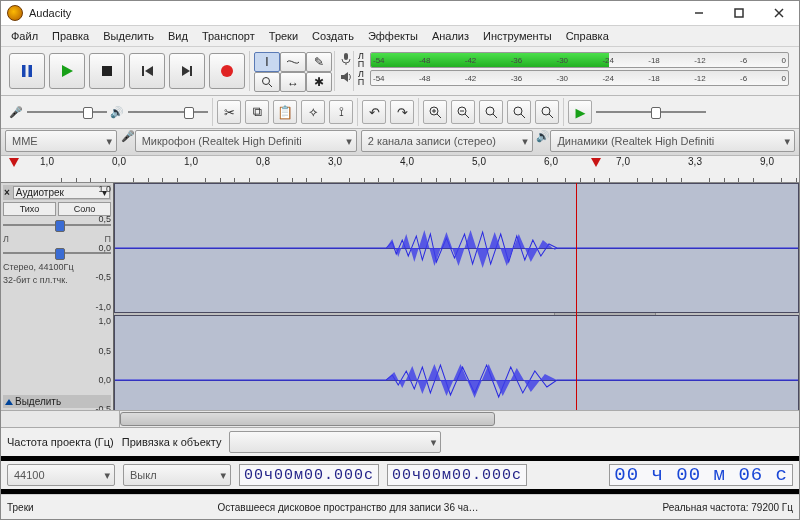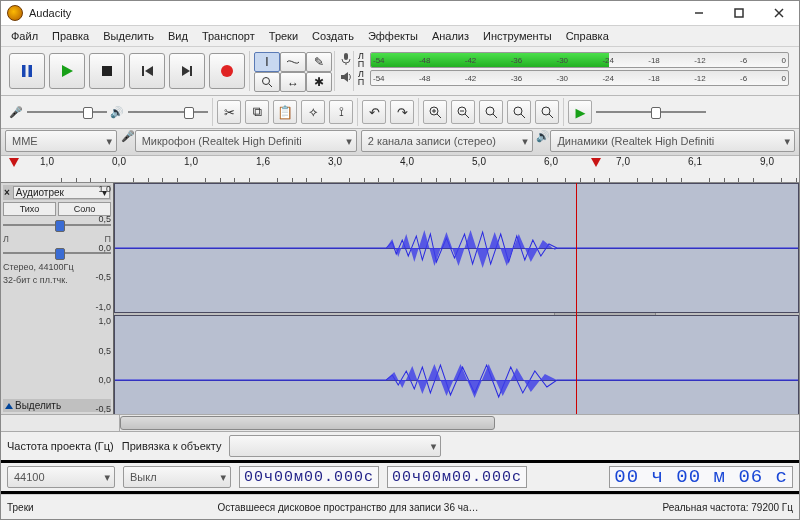--- a/index.html
+++ b/index.html
@@ -59,21 +59,21 @@
 .channel .axis span{position:absolute;right:2px;transform:translateY(-50%)}
 .wave{position:absolute;top:0;bottom:0}
 .wave svg{width:100%;height:100%}
 .playhead{position:absolute;top:0;bottom:0;width:1px;background:#c00;z-index:5}
 .selregion{position:absolute;top:0;bottom:0;background:rgba(150,150,150,.35);border-left:1px solid #888;border-right:1px solid #888}
 .hsb{height:16px;background:#e8e8e8;border-top:1px solid #aaa;display:flex}
 .hsb .gap{width:118px;border-right:1px solid #aaa}
 .hsb .bar{flex:1;position:relative}
 .hsb .sbthumb{position:absolute;top:1px;bottom:1px;left:0;width:55%;background:linear-gradient(#dcdcdc,#c4c4c4);border:1px solid #888;border-radius:3px}
 .bottom{border-top:1px solid #aaa;background:#f0f0f0}
-.brow{display:flex;align-items:center;gap:8px;padding:3px 6px;border-bottom:3px solid #000000}
+.brow{display:flex;align-items:center;gap:8px;padding:3px 6px;border-bottom:5px solid #000000}
 .seg{height:20px;display:flex;align-items:center;font-family:'Courier New',monospace;font-size:15px;letter-spacing:1px;padding:0 4px;background:#f8f8fa;border:1px solid #999;color:#228}
 .seg.big{font-size:19px;color:#1a47d6}
 .stat{height:20px;display:flex;align-items:center;justify-content:space-between;padding:2px 6px;background:#f0f0f0;border-top:1px solid #d0d0d0;font-size:10px}
 svg{display:block}
 </style>
 </head>
 <body>
 
 <div class="window">
 
@@ -340,21 +340,21 @@
         <div style="position: absolute; left: 43.2px; bottom: 0px; width: 1px; height: 4px; background: rgb(102, 102, 102);"></div>
         <div style="position: absolute; left: 57.6px; bottom: 0px; width: 1px; height: 4px; background: rgb(102, 102, 102);"></div>
         <div class="major" style="left: 72px;">
           <span class="t">1,0</span>
         </div>
         <div style="position: absolute; left: 86.4px; bottom: 0px; width: 1px; height: 4px; background: rgb(102, 102, 102);"></div>
         <div style="position: absolute; left: 100.8px; bottom: 0px; width: 1px; height: 4px; background: rgb(102, 102, 102);"></div>
         <div style="position: absolute; left: 115.2px; bottom: 0px; width: 1px; height: 4px; background: rgb(102, 102, 102);"></div>
         <div style="position: absolute; left: 129.6px; bottom: 0px; width: 1px; height: 4px; background: rgb(102, 102, 102);"></div>
         <div class="major" style="left: 144px;">
-          <span class="t">1,6</span>
+          <span class="t">0,8</span>
         </div>
         <div style="position: absolute; left: 158.4px; bottom: 0px; width: 1px; height: 4px; background: rgb(102, 102, 102);"></div>
         <div style="position: absolute; left: 172.8px; bottom: 0px; width: 1px; height: 4px; background: rgb(102, 102, 102);"></div>
         <div style="position: absolute; left: 187.2px; bottom: 0px; width: 1px; height: 4px; background: rgb(102, 102, 102);"></div>
         <div style="position: absolute; left: 201.6px; bottom: 0px; width: 1px; height: 4px; background: rgb(102, 102, 102);"></div>
         <div class="major" style="left: 216px;">
           <span class="t">3,0</span>
         </div>
         <div style="position: absolute; left: 230.4px; bottom: 0px; width: 1px; height: 4px; background: rgb(102, 102, 102);"></div>
         <div style="position: absolute; left: 244.8px; bottom: 0px; width: 1px; height: 4px; background: rgb(102, 102, 102);"></div>
@@ -382,21 +382,21 @@
         <div style="position: absolute; left: 475.2px; bottom: 0px; width: 1px; height: 4px; background: rgb(102, 102, 102);"></div>
         <div style="position: absolute; left: 489.6px; bottom: 0px; width: 1px; height: 4px; background: rgb(102, 102, 102);"></div>
         <div class="major" style="left: 504px;">
           <span class="t">7,0</span>
         </div>
         <div style="position: absolute; left: 518.4px; bottom: 0px; width: 1px; height: 4px; background: rgb(102, 102, 102);"></div>
         <div style="position: absolute; left: 532.8px; bottom: 0px; width: 1px; height: 4px; background: rgb(102, 102, 102);"></div>
         <div style="position: absolute; left: 547.2px; bottom: 0px; width: 1px; height: 4px; background: rgb(102, 102, 102);"></div>
         <div style="position: absolute; left: 561.6px; bottom: 0px; width: 1px; height: 4px; background: rgb(102, 102, 102);"></div>
         <div class="major" style="left: 576px;">
-          <span class="t">6,1</span>
+          <span class="t">3,3</span>
         </div>
         <div style="position: absolute; left: 590.4px; bottom: 0px; width: 1px; height: 4px; background: rgb(102, 102, 102);"></div>
         <div style="position: absolute; left: 604.8px; bottom: 0px; width: 1px; height: 4px; background: rgb(102, 102, 102);"></div>
         <div style="position: absolute; left: 619.2px; bottom: 0px; width: 1px; height: 4px; background: rgb(102, 102, 102);"></div>
         <div style="position: absolute; left: 633.6px; bottom: 0px; width: 1px; height: 4px; background: rgb(102, 102, 102);"></div>
         <div class="major" style="left: 648px;">
           <span class="t">9,0</span>
         </div>
         <div style="position: absolute; left: 662.4px; bottom: 0px; width: 1px; height: 4px; background: rgb(102, 102, 102);"></div>
         <div style="position: absolute; left: 676.8px; bottom: 0px; width: 1px; height: 4px; background: rgb(102, 102, 102);"></div>

